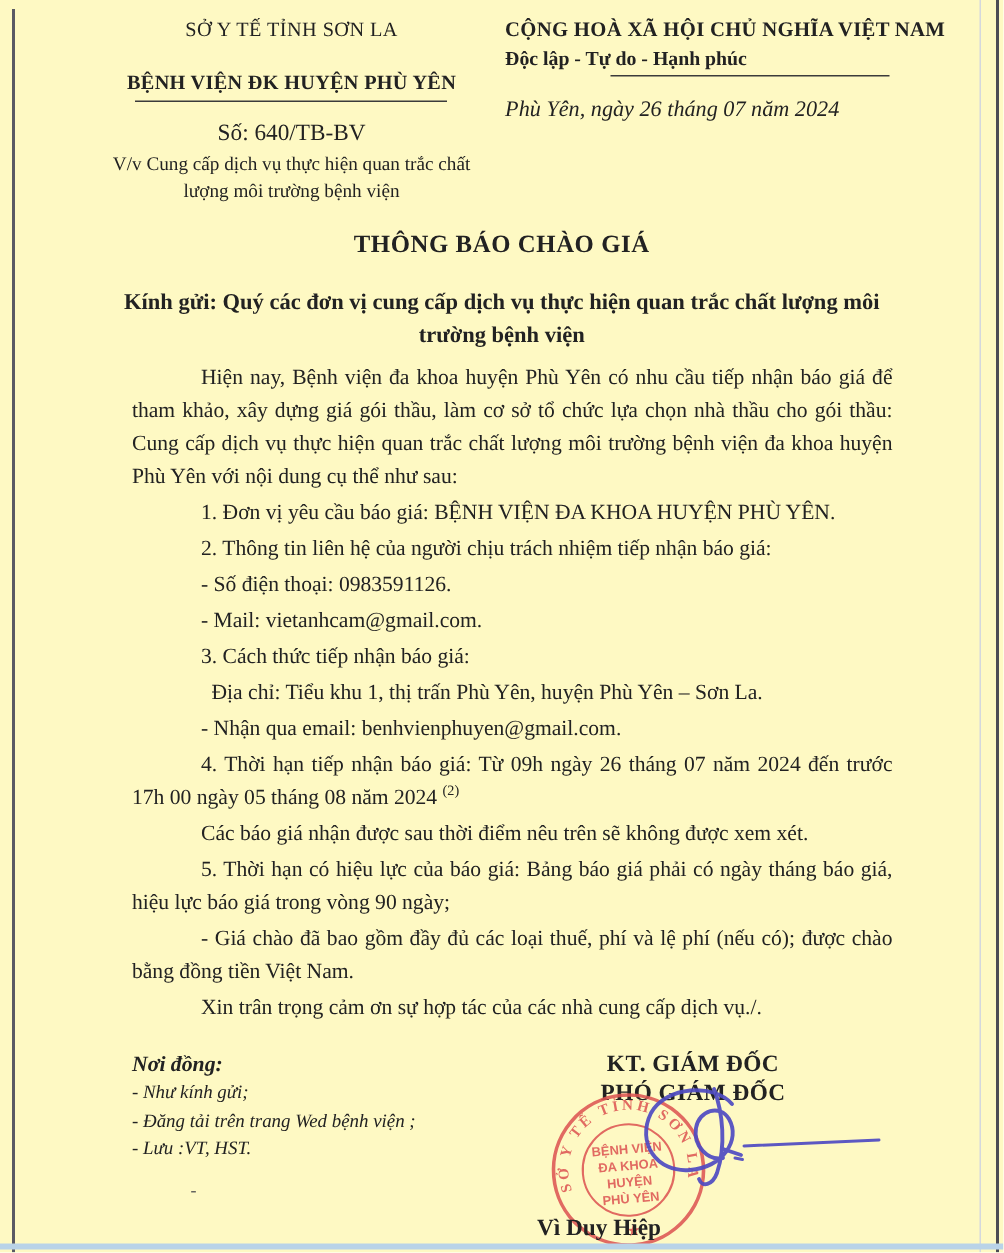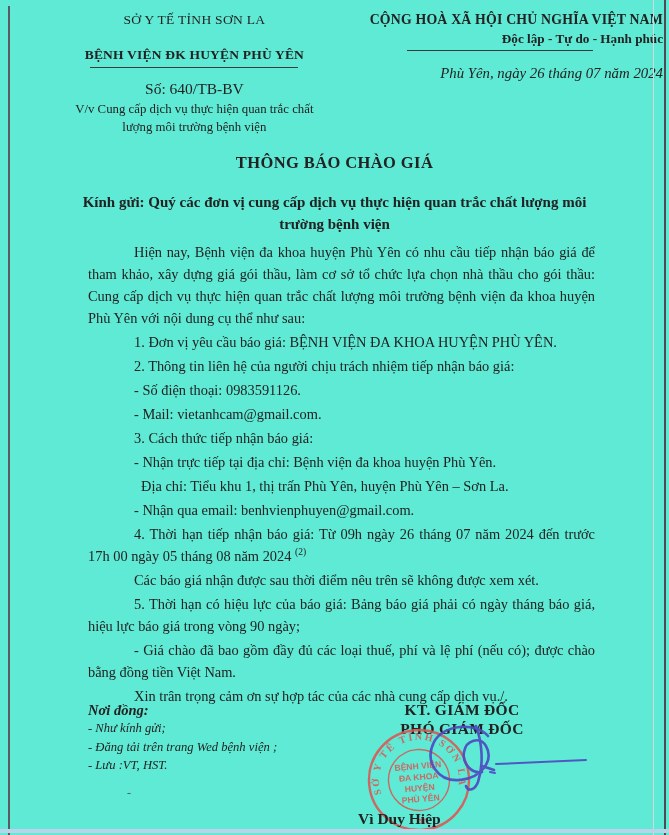--- a/index.html
+++ b/index.html
@@ -1,33 +1,33 @@
 <!DOCTYPE html>
 <html><head>
 <meta charset="utf-8">
 <style>
   * { margin:0; padding:0; box-sizing:border-box; }
   html,body { background:#ffffff; }
   .page {
     position:relative; width:669px; height:835px; overflow:hidden;
-    background:#5eead4; color:#222222;
+    background:#fef9c3; color:#222222;
     font-family:"Liberation Serif", serif;
   }
   
   .edge-left  { position:absolute; left:8px; top:6px; bottom:0; width:2px; background:#5a5a63; }
   .edge-right-faint { position:absolute; left:653px; top:0; bottom:0; width:1px; background:#d4d8dd; }
   .edge-right { position:absolute; left:664px; top:0; bottom:0; width:2px; background:#4c4c55; }
   .edge-bottom { position:absolute; left:0; right:0; bottom:2px; height:4px; background:#b9d3e8; }
 
   .content { position:absolute; left:0; top:0; right:0; padding-top:12px; }
 
   
   .header-row { display:flex; }
   .hcol-left  { width:288px; margin-left:52px; text-align:center; }
-  .hcol-right { width:330px; margin-left:auto; margin-right:6px; text-align:right; }
+  .hcol-right { width:330px; margin-left:auto; margin-right:6px; text-align:left; }
   .h-dept   { font-size:13.5px; letter-spacing:.3px; }
   .h-org    { font-size:13.5px; font-weight:bold; margin-top:19px; letter-spacing:.2px; }
   .h-rule-l { width:208px; height:1.3px; background:#3b3b3b; margin:4px auto 0; }
   .h-number { font-size:15.5px; margin-top:12px; }
   .h-subject{ font-size:12.8px; margin:3px auto 0; width:242px; line-height:1.35; }
   .h-country{ font-size:13.8px; font-weight:bold; letter-spacing:.2px; }
   .h-motto  { font-size:13.2px; font-weight:bold; margin-top:3px; }
   .h-rule-r { width:186px; height:1.3px; background:#3b3b3b; margin:3px auto 0; }
   .h-date   { font-size:14.8px; font-style:italic; margin-top:14px; }
 
@@ -84,21 +84,20 @@
     <div class="doc-title">THÔNG BÁO CHÀO GIÁ</div>
     <div class="salutation">Kính gửi: Quý các đơn vị cung cấp dịch vụ thực hiện quan trắc chất lượng môi trường bệnh viện</div>
 
     <div class="body-block">
       <p class="para">Hiện nay, Bệnh viện đa khoa huyện Phù Yên có nhu cầu tiếp nhận báo giá để tham khảo, xây dựng giá gói thầu, làm cơ sở tổ chức lựa chọn nhà thầu cho gói thầu: Cung cấp dịch vụ thực hiện quan trắc chất lượng môi trường bệnh viện đa khoa huyện Phù Yên với nội dung cụ thể như sau:</p>
       <p class="para">1. Đơn vị yêu cầu báo giá: BỆNH VIỆN ĐA KHOA HUYỆN PHÙ YÊN.</p>
       <p class="para">2. Thông tin liên hệ của người chịu trách nhiệm tiếp nhận báo giá:</p>
       <p class="para">- Số điện thoại: 0983591126.</p>
       <p class="para">- Mail: vietanhcam@gmail.com.</p>
       <p class="para">3. Cách thức tiếp nhận báo giá:</p>
-      <p class="para">- Nhận trực tiếp tại địa chỉ: Bệnh viện đa khoa huyện Phù Yên.</p>
       <p class="para para-addr">Địa chỉ: Tiểu khu 1, thị trấn Phù Yên, huyện Phù Yên – Sơn La.</p>
       <p class="para">- Nhận qua email: benhvienphuyen@gmail.com.</p>
       <p class="para"><span>4. Thời hạn tiếp nhận báo giá: Từ 09h ngày 26 tháng 07 năm 2024 đến trước 17h 00 ngày 05 tháng 08 năm 2024 </span><sup class="fn">(2)</sup></p>
       <p class="para">Các báo giá nhận được sau thời điểm nêu trên sẽ không được xem xét.</p>
       <p class="para">5. Thời hạn có hiệu lực của báo giá: Bảng báo giá phải có ngày tháng báo giá, hiệu lực báo giá trong vòng 90 ngày;</p>
       <p class="para">- Giá chào đã bao gồm đầy đủ các loại thuế, phí và lệ phí (nếu có); được chào bằng đồng tiền Việt Nam.</p>
       <p class="para">Xin trân trọng cảm ơn sự hợp tác của các nhà cung  cấp dịch vụ./.</p>
     </div>
   </div>
 

